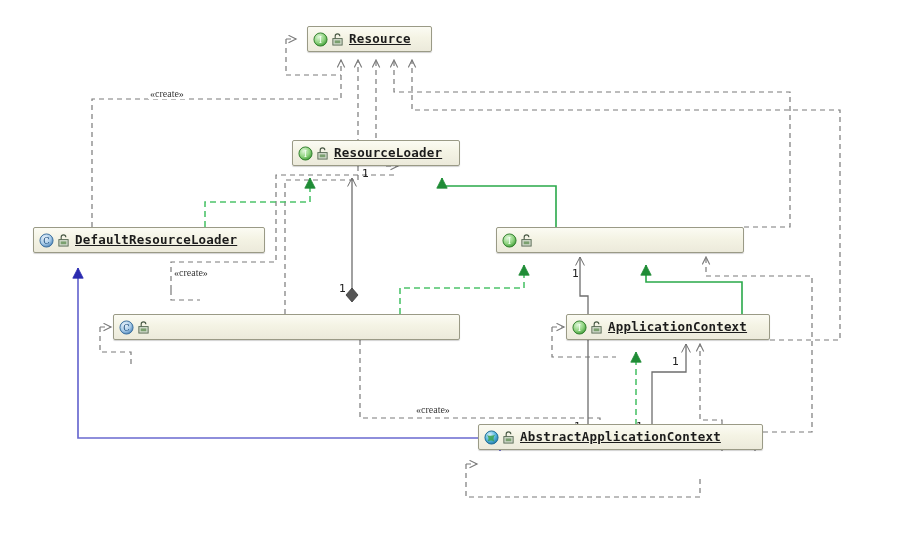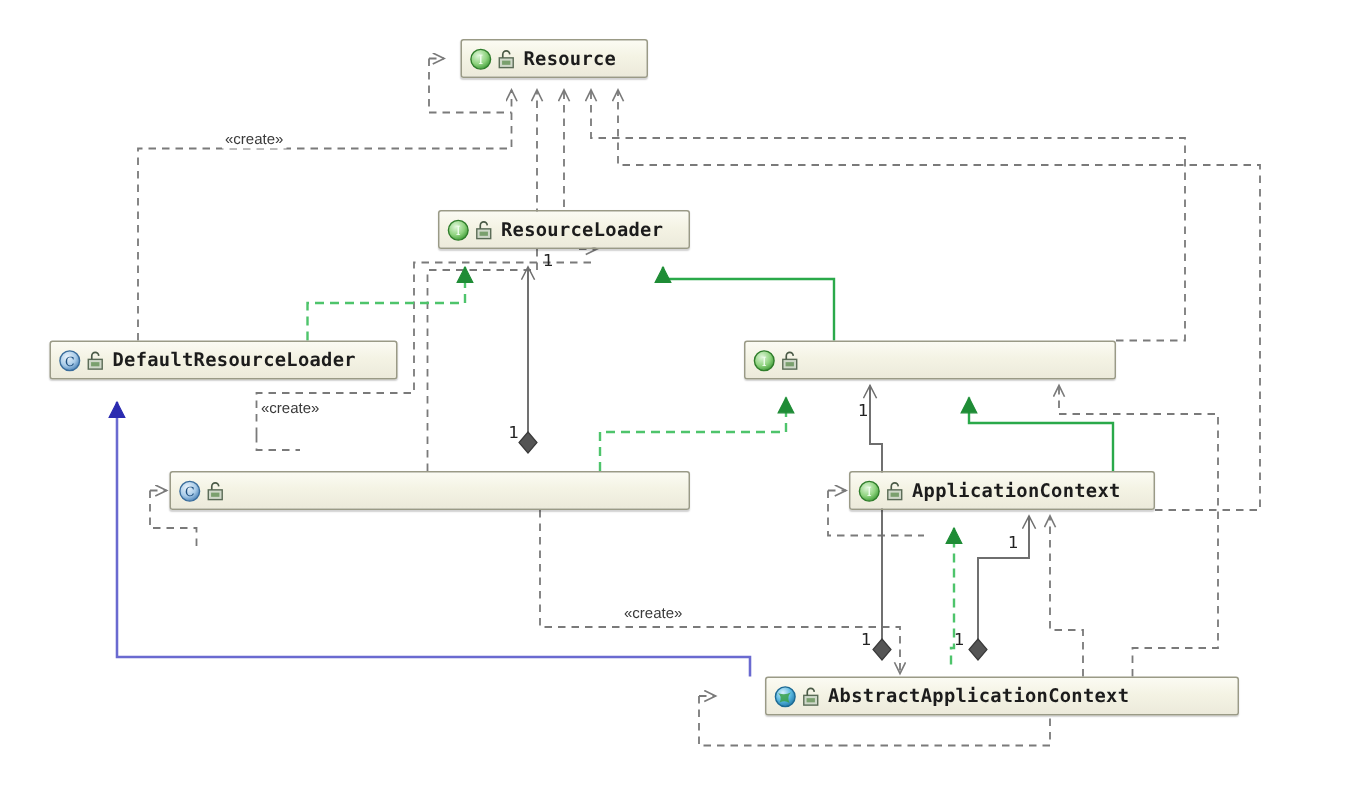--- a/index.html
+++ b/index.html
@@ -51,24 +51,25 @@
     margin-right: 5px;
     display: block;
   }
   .node .node-label {
     font-family: "DejaVu Sans Mono", monospace;
     font-size: 12.5px;
     font-weight: bold;
     color: #1c1c1c;
     letter-spacing: 0.2px;
     line-height: 1;
+    text-decoration: underline;
   }
   .edge-label {
     position: absolute;
-    font-family: Liberation Sans, sans-serif;
+    font-family: Liberation Serif, serif;
     font-size: 10px;
     color: #3a3a3a;
     background: #ffffff;
     padding: 0 2px;
     white-space: nowrap;
     z-index: 4;
     line-height: 11px;
   }
   .mult-label {
     position: absolute;
@@ -277,21 +278,21 @@
       <text x="8" y="11.6" font-family="DejaVu Serif, serif" font-size="9" text-anchor="middle" fill="#f2fff0">I</text>
     </svg>
     <svg class="vis-icon" viewBox="0 0 14 14">
       <rect x="2" y="6" width="10" height="7" fill="#cfd8c9" stroke="#5a6b56" stroke-width="1"></rect>
       <path d="M4.5,6 L4.5,3.5 A2.5,2.5 0 0 1 9.5,3.5" fill="none" stroke="#4a5a46" stroke-width="1.2"></path>
       <rect x="4" y="8" width="6" height="3" fill="#7aa06e"></rect>
     </svg>
     <span class="node-label">ApplicationContext</span>
   </div>
 
-  <div class="node" style="left:478px; top:451px; width:316px;margin-left:32px;">
+  <div class="node" style="left:478px; top:424px; width:285px;">
     <svg class="kind-icon" viewBox="0 0 16 16">
       <defs>
         <radialGradient id="ga1" cx="38%" cy="30%" r="75%">
           <stop offset="0%" stop-color="#d9f0fb"></stop>
             <stop offset="55%" stop-color="#5ab8e0"></stop>
             <stop offset="100%" stop-color="#1f78a8"></stop>
         </radialGradient>
       </defs>
       <circle cx="8" cy="8" r="7" fill="url(#ga1)" stroke="#1d6a94" stroke-width="1"></circle>
       <path d="M3,5.5 Q6,8 4,12 Q8,10 11,12.5 Q9,8 12,5 Q8,7 3,5.5 Z" fill="#3aa14a" opacity="0.85"></path>

